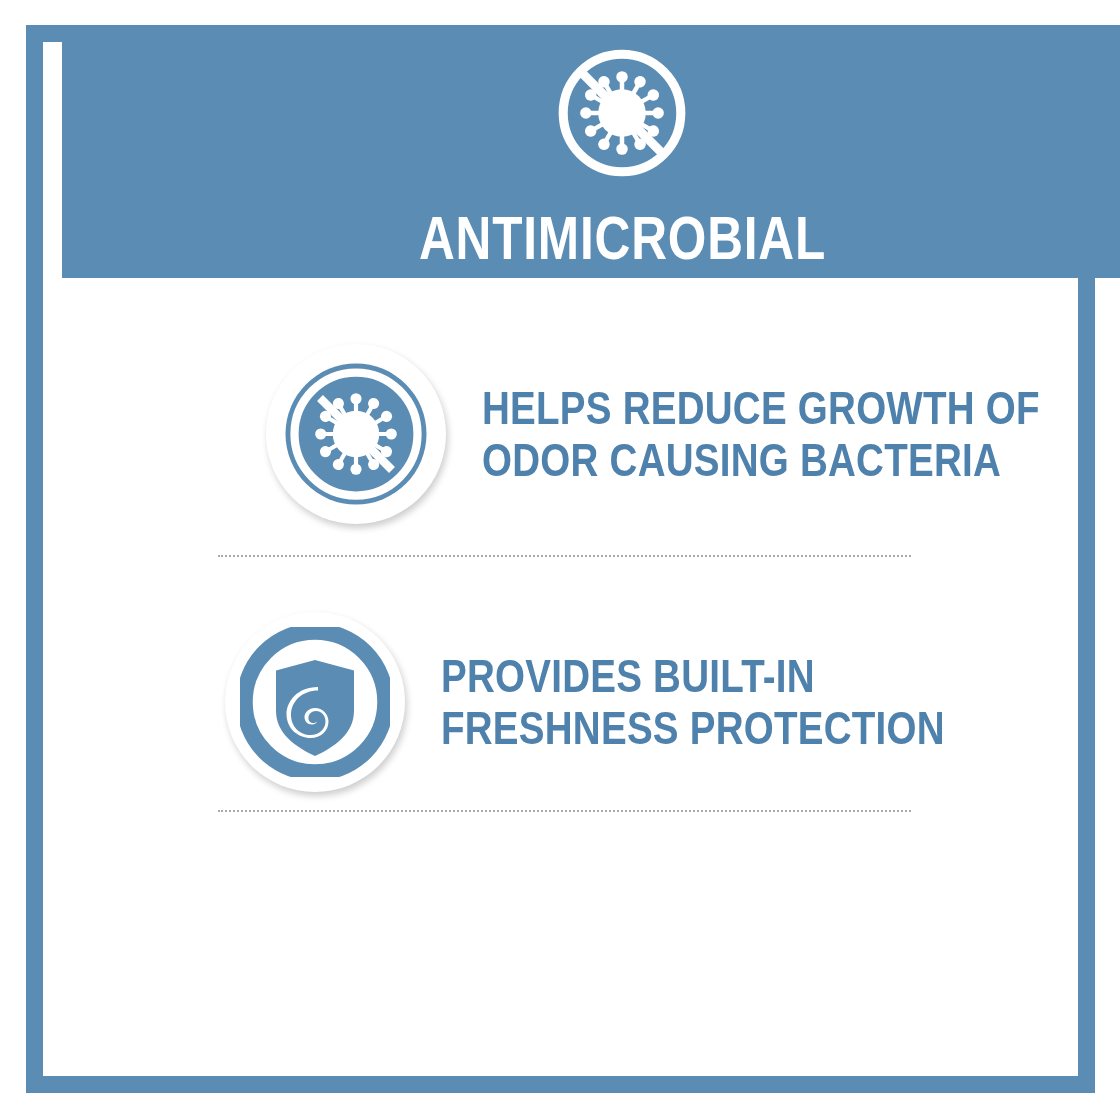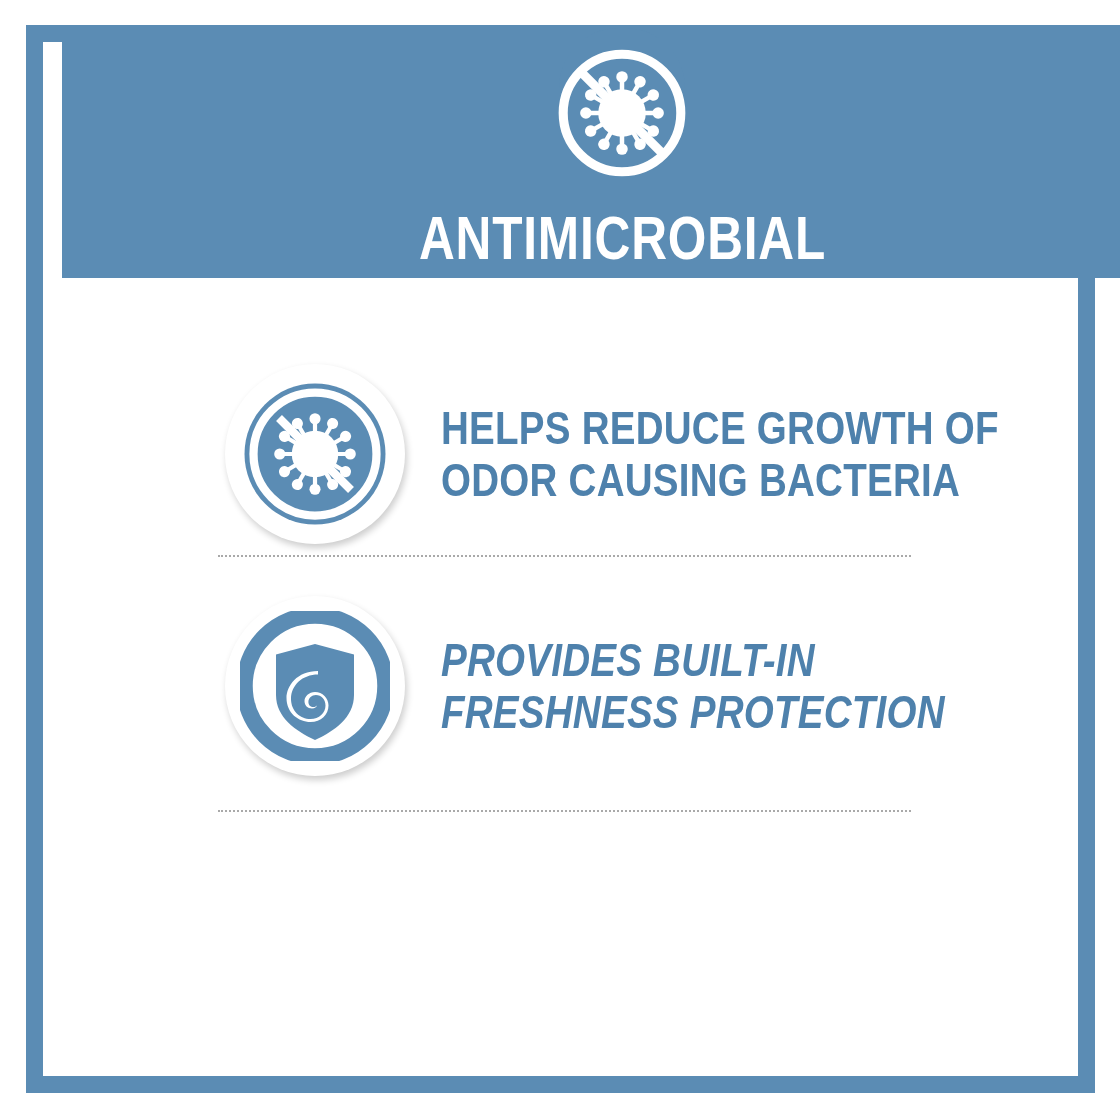--- a/index.html
+++ b/index.html
@@ -90,22 +90,22 @@
   }
 
   .feature-row {
     position: absolute;
     left: 0;
     width: 1035px;
     height: 215px;
     display: flex;
     align-items: center;
   }
-  .feature-row.row-1 { top: 68px; }
-  .feature-row.row-2 { top: 300px; font-style: italic; }
+  .feature-row.row-1 { top: 48px; margin-left: 41px; }
+  .feature-row.row-2 { top: 316px; }
   .feature-row.row-3 { top: 562px; }
 
   .badge {
     position: relative;
     flex: 0 0 auto;
     margin-left: 182px;
     width: 180px;
     height: 180px;
     border-radius: 50%;
     background: #ffffff;

